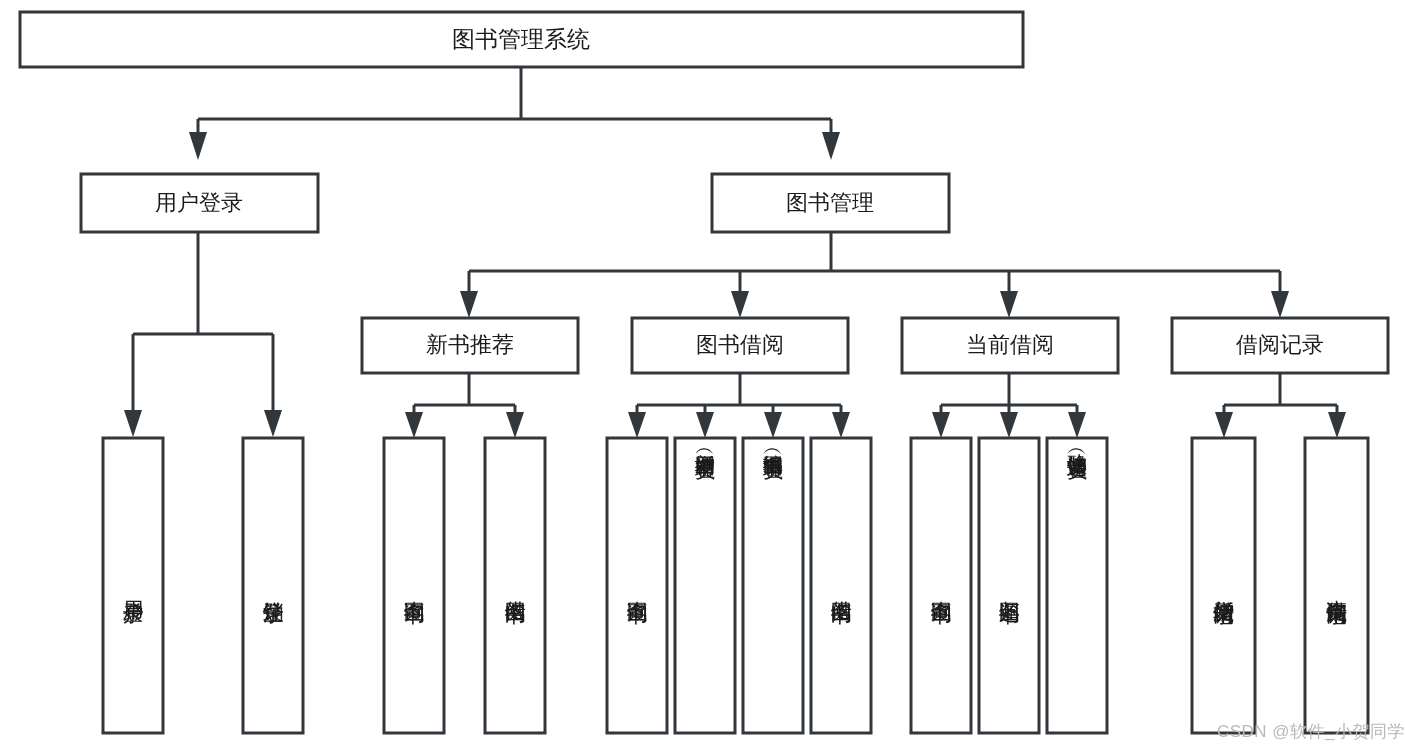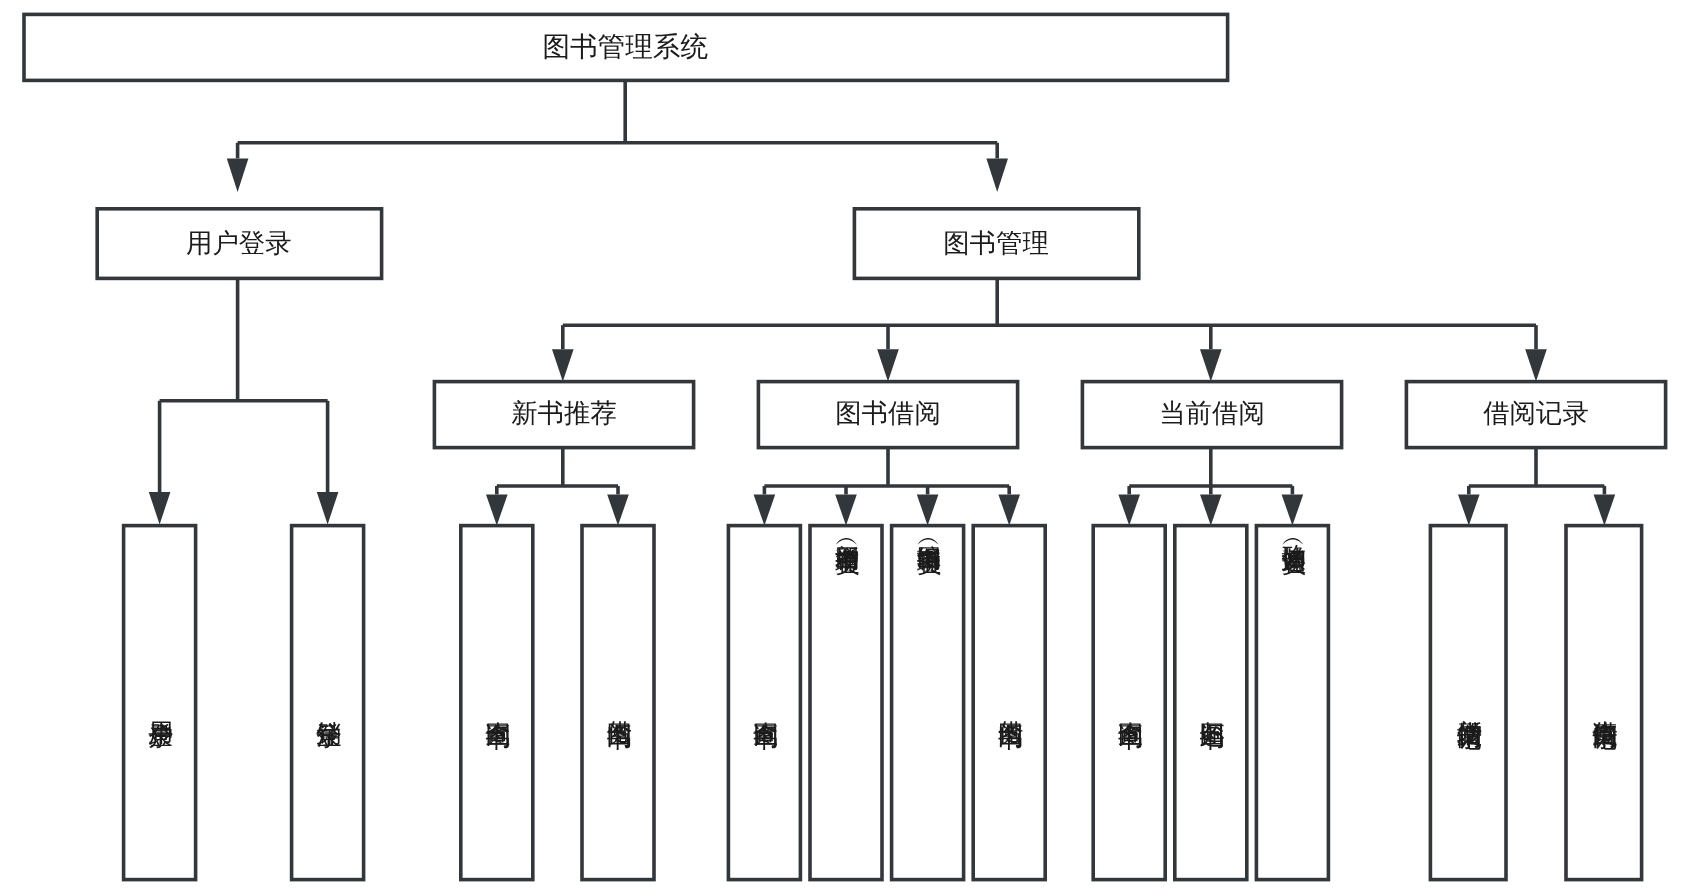--- a/index.html
+++ b/index.html
@@ -232,13 +232,14 @@
     <span class="vlabel-text" style="font-size:20px;">确认归还（管理员）</span>
   </div>
 
   <div class="vlabel-wrap" style="left:1192px; top:438px; width:63px; height:295px;">
     <span class="vlabel-text">新增借阅记录</span>
   </div>
   <div class="vlabel-wrap" style="left:1305px; top:438px; width:63px; height:295px;">
     <span class="vlabel-text">查询借阅记录</span>
   </div>
 
+  <div class="watermark">CSDN @软件_小贺同学</div>
 </div>
 
 </body></html>

